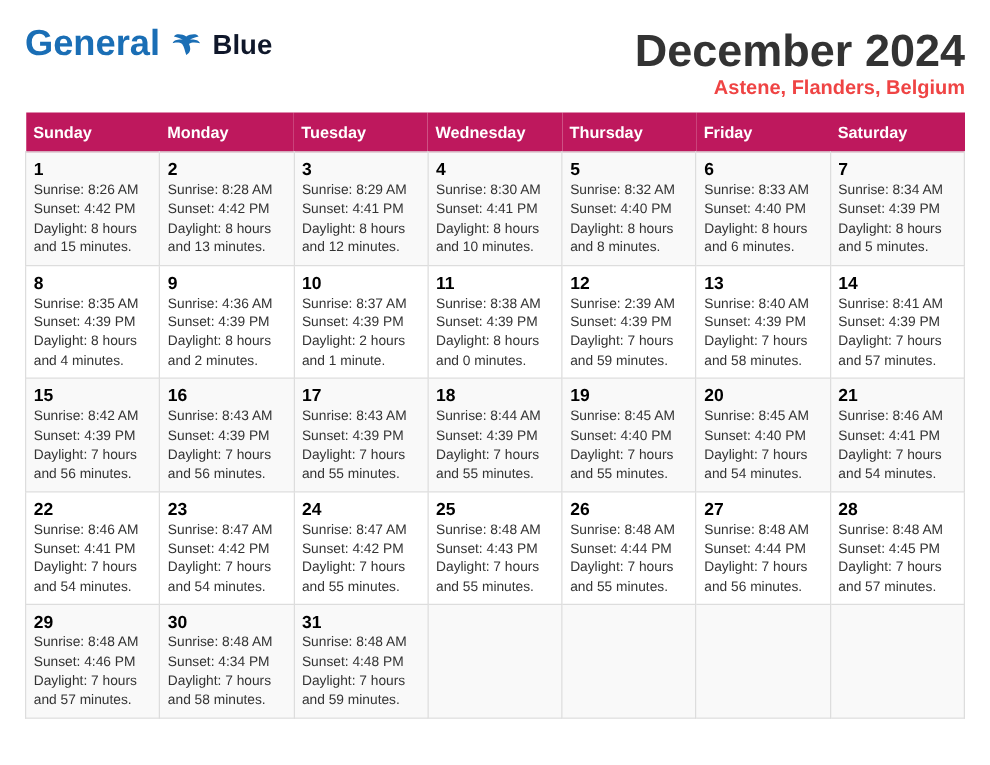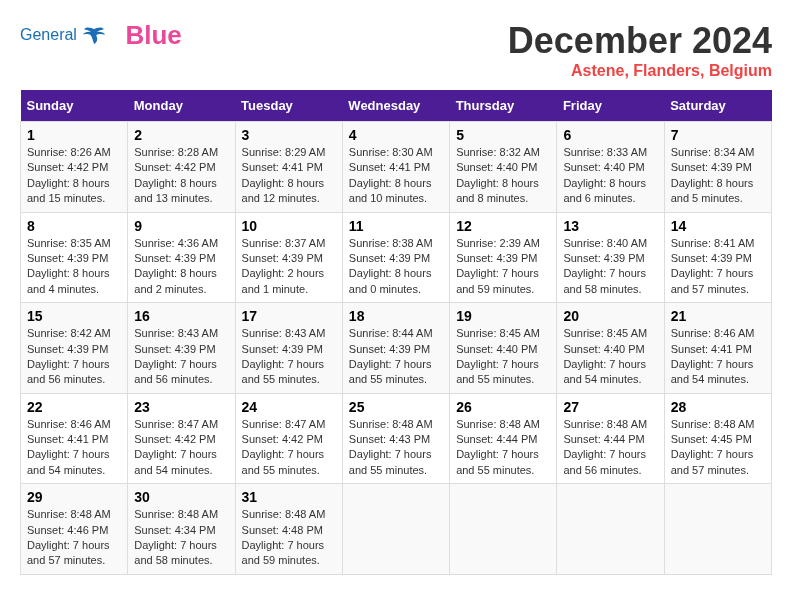--- a/index.html
+++ b/index.html
@@ -23,21 +23,21 @@
     .title-section {
       text-align: right;
       font-weight: bold;
     }
     table {
       width: 100%;
       border-collapse: collapse;
       font-size: 11px;
     }
     thead tr th {
-      background-color: #4c1d95;
+      background-color: #be185d;
       color: #fff;
       padding: 8px 6px;
       text-align: left;
       font-size: 13px;
       font-weight: bold;
     }
     tbody tr td {
       border: 1px solid #ddd;
       padding: 5px 6px;
       vertical-align: top;
@@ -63,27 +63,27 @@
       background-color: #f9f9f9;
     }
   </style>
 </head>
 <body>
 
 <div class="header">
   <div class="logo">
     <div>
       <div style="display:flex; align-items:center;">
-        <div style="font-size:16px; font-weight:normal; color:#333; line-height:1.1;">
+        <div style="font-size:29px; font-weight:bold; color:#333; line-height:1.1;">
           <span style="color:#1a6eb5;">General</span>
           <svg width="22" height="22" viewBox="0 0 40 35" style="vertical-align:middle; margin-left:2px;">
             <path d="M20,5 C25,2 35,0 38,5 C35,6 28,7 25,10 C30,9 38,10 40,15 C35,14 28,13 24,16 C26,20 28,28 20,32 C18,26 17,20 14,16 C10,13 3,14 0,15 C2,10 10,9 15,10 C12,7 5,6 2,5 C5,0 15,2 20,5Z" fill="#1a6eb5"></path>
           </svg>
         </div>
-        <div style="font-size:26px; font-weight:bold; color:#ec4899; margin-left:20px;">
+        <div style="font-size:22px; font-weight:bold; color:#0f172a; margin-left:10px;">
           <span>Blue</span>
         </div>
       </div>
     </div>
   </div>
   <div class="title-section">
     <div style="font-size:36px; color:#333;">December 2024</div>
     <div style="font-size:16px; color:#ef4444;">Astene, Flanders, Belgium</div>
   </div>
 </div>

